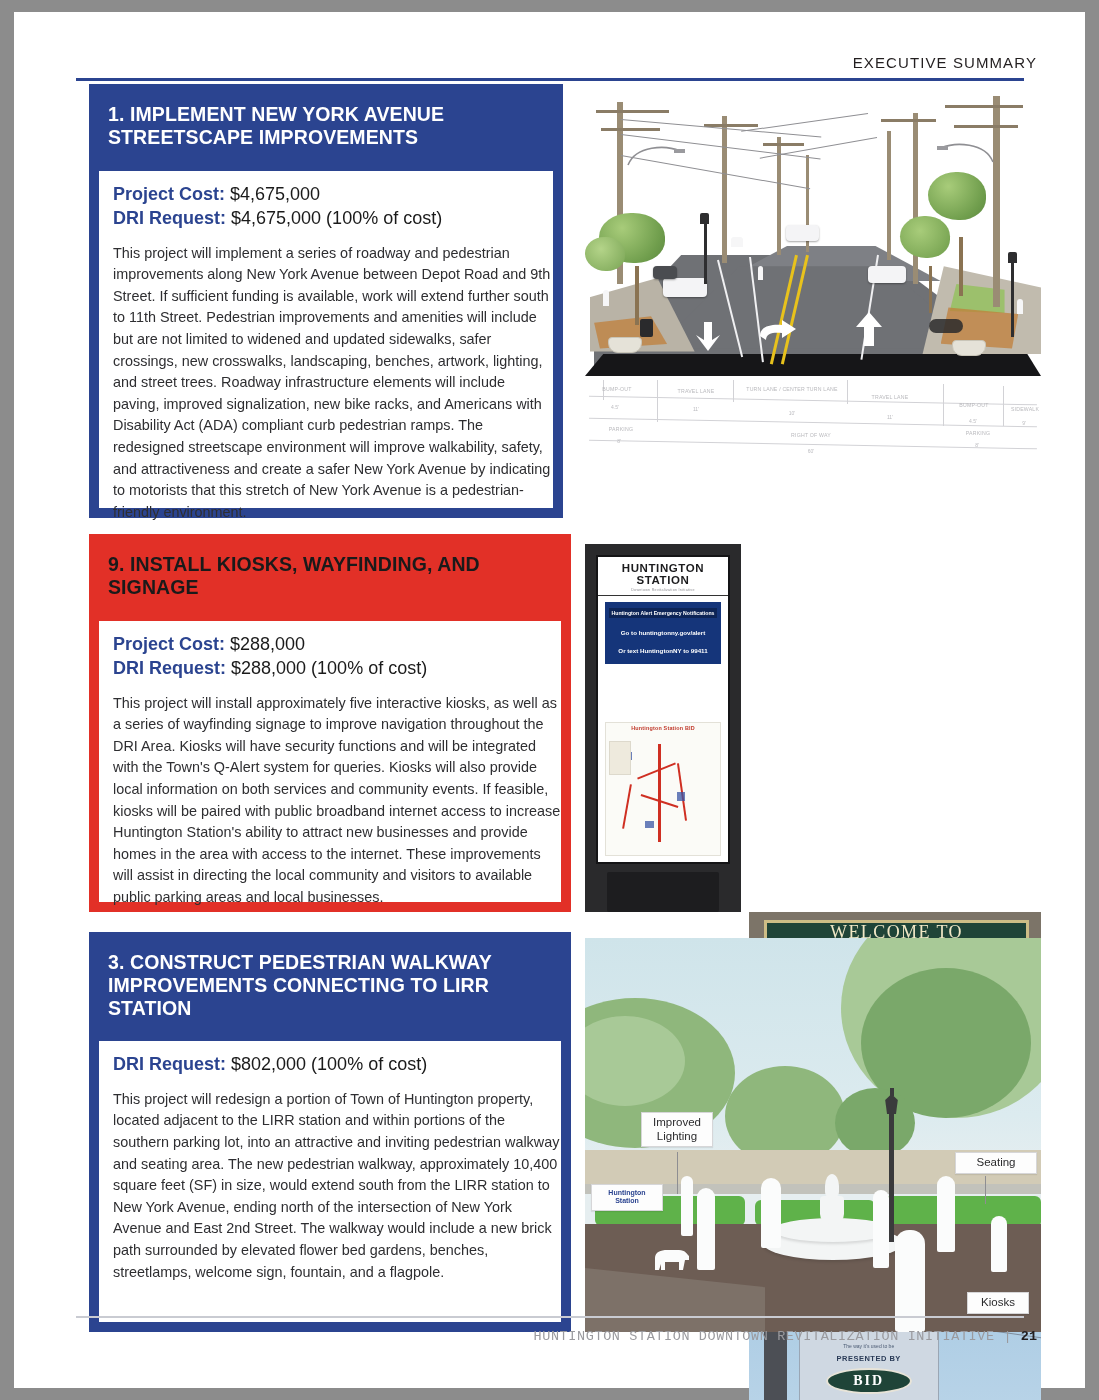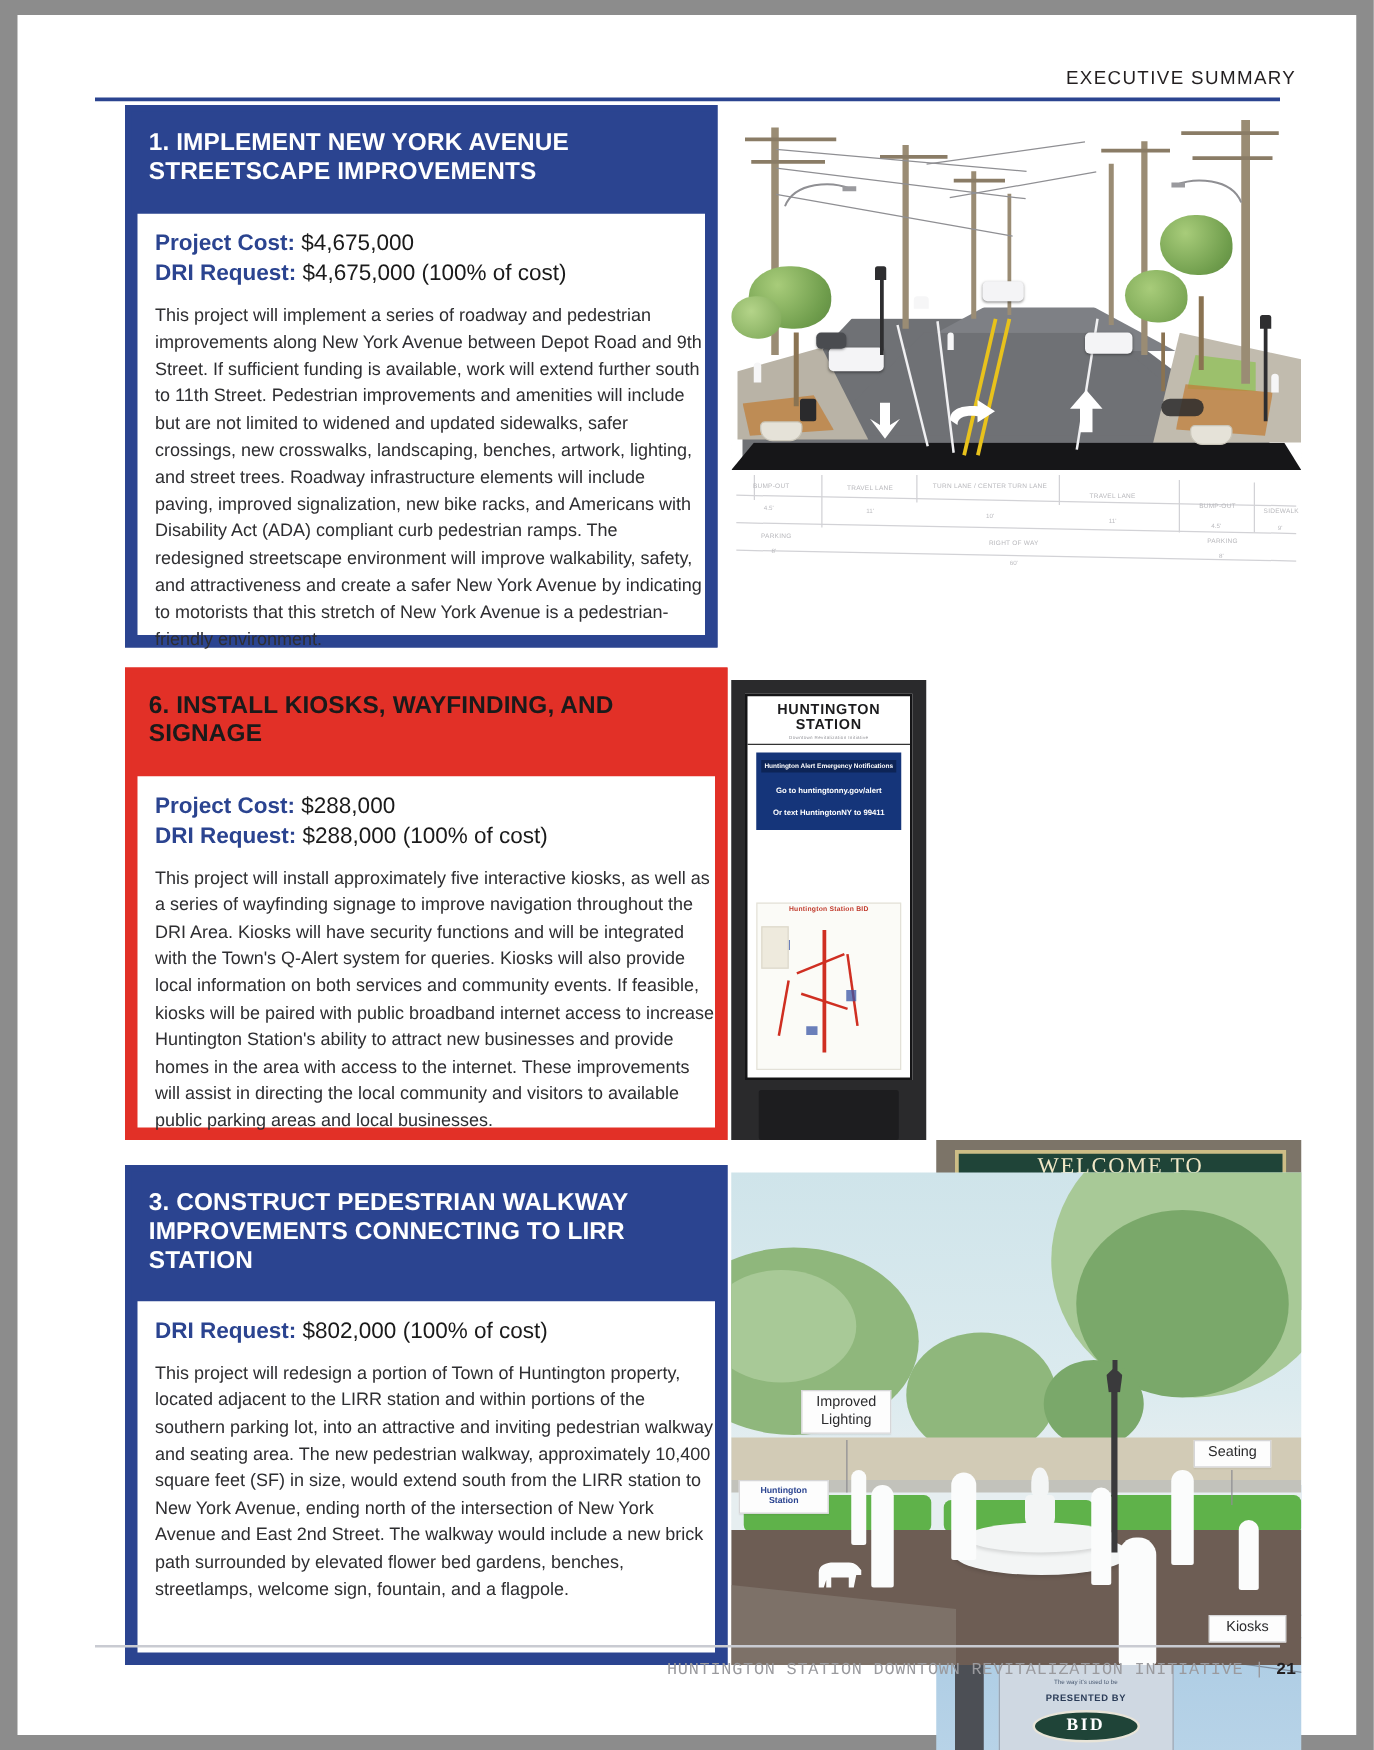--- a/index.html
+++ b/index.html
@@ -39,21 +39,20 @@
     position:absolute; left:62px; bottom:70px; width:948px; height:2px;
     background:#c9cbd2;
   }
   
   .section { position:absolute; }
   .panel {
     position:absolute; left:0; top:0; bottom:0;
     width:474px;
     border:5px solid #2b4490;
     background:#2b4490;
-    margin-left:11px;
   }
   .panel.red { border-color:#e23027; background:#e23027; }
   .panel-title {
     padding:14px 14px 12px 14px;
     color:#ffffff; font-weight:bold;
     font-size:19.5px; line-height:1.18;
     letter-spacing:0.1px;
   }
   .panel.red .panel-title { color:#1a1a1a; }
   .panel-body {
@@ -356,21 +355,21 @@
       <div class="dim" style="left:424px;top:42px;width:30px;">9'</div>
 
       <div class="lbl" style="left:176px;top:54px;width:100px;">RIGHT OF WAY</div>
       <div class="dim" style="left:206px;top:70px;width:40px;">60'</div>
     </div>
   </div>
 
   <div class="section" style="left:75px; top:522px; width:952px; height:378px;">
 
     <div class="panel red" style="width:482px;">
-      <div class="panel-title">6. INSTALL KIOSKS, WAYFINDING, AND SIGNAGE</div>
+      <div class="panel-title">9. INSTALL KIOSKS, WAYFINDING, AND SIGNAGE</div>
       <div class="panel-body" style="top:82px;">
         <div class="cost-block">
           <div>
             <span class="cost-label">Project Cost:</span>
             <span>$288,000</span>
           </div>
           <div>
             <span class="cost-label">DRI Request:</span>
             <span>$288,000 (100% of cost)</span>
           </div>
@@ -501,21 +500,21 @@
         <div>Huntington</div>
         <div>Station</div>
       </div>
 
       <div class="callout" style="left:56px;top:174px;width:72px;">
         <div>Improved</div>
         <div>Lighting</div>
       </div>
       <div class="callout-stem" style="left:92px;top:214px;height:42px;"></div>
 
-      <div class="callout" style="left:370px;top:214px;width:62px;">Seating</div>
+      <div class="callout" style="left:370px;top:214px;width:82px;">Seating</div>
       <div class="callout-stem" style="left:400px;top:238px;height:28px;"></div>
 
       <div class="callout" style="left:382px;top:354px;width:62px;">Kiosks</div>
     </div>
   </div>
 
   <div class="footer-rule"></div>
   <div class="footer">
     <span>HUNTINGTON STATION DOWNTOWN REVITALIZATION INITIATIVE |</span>
     <span class="pg">21</span>

